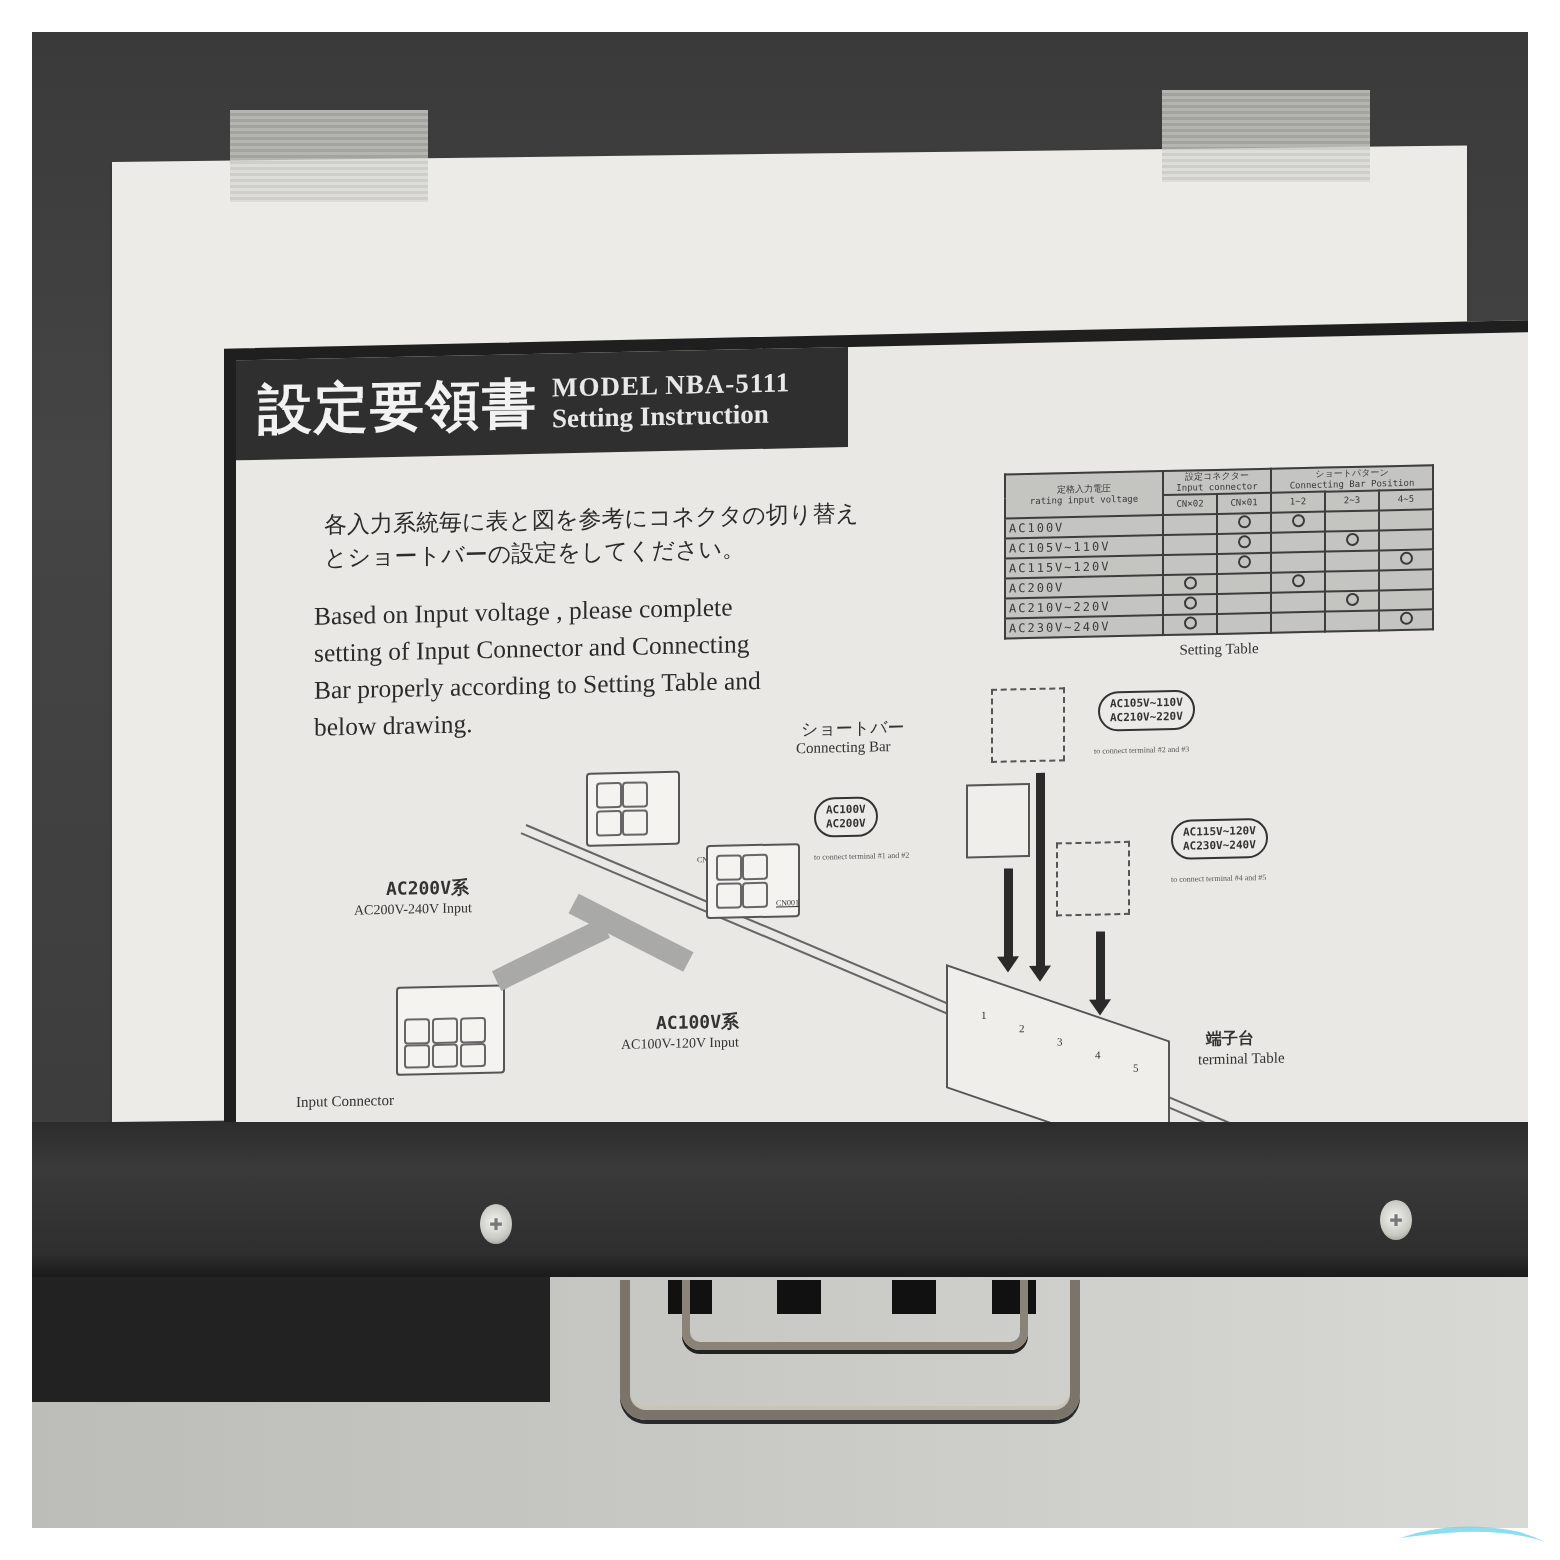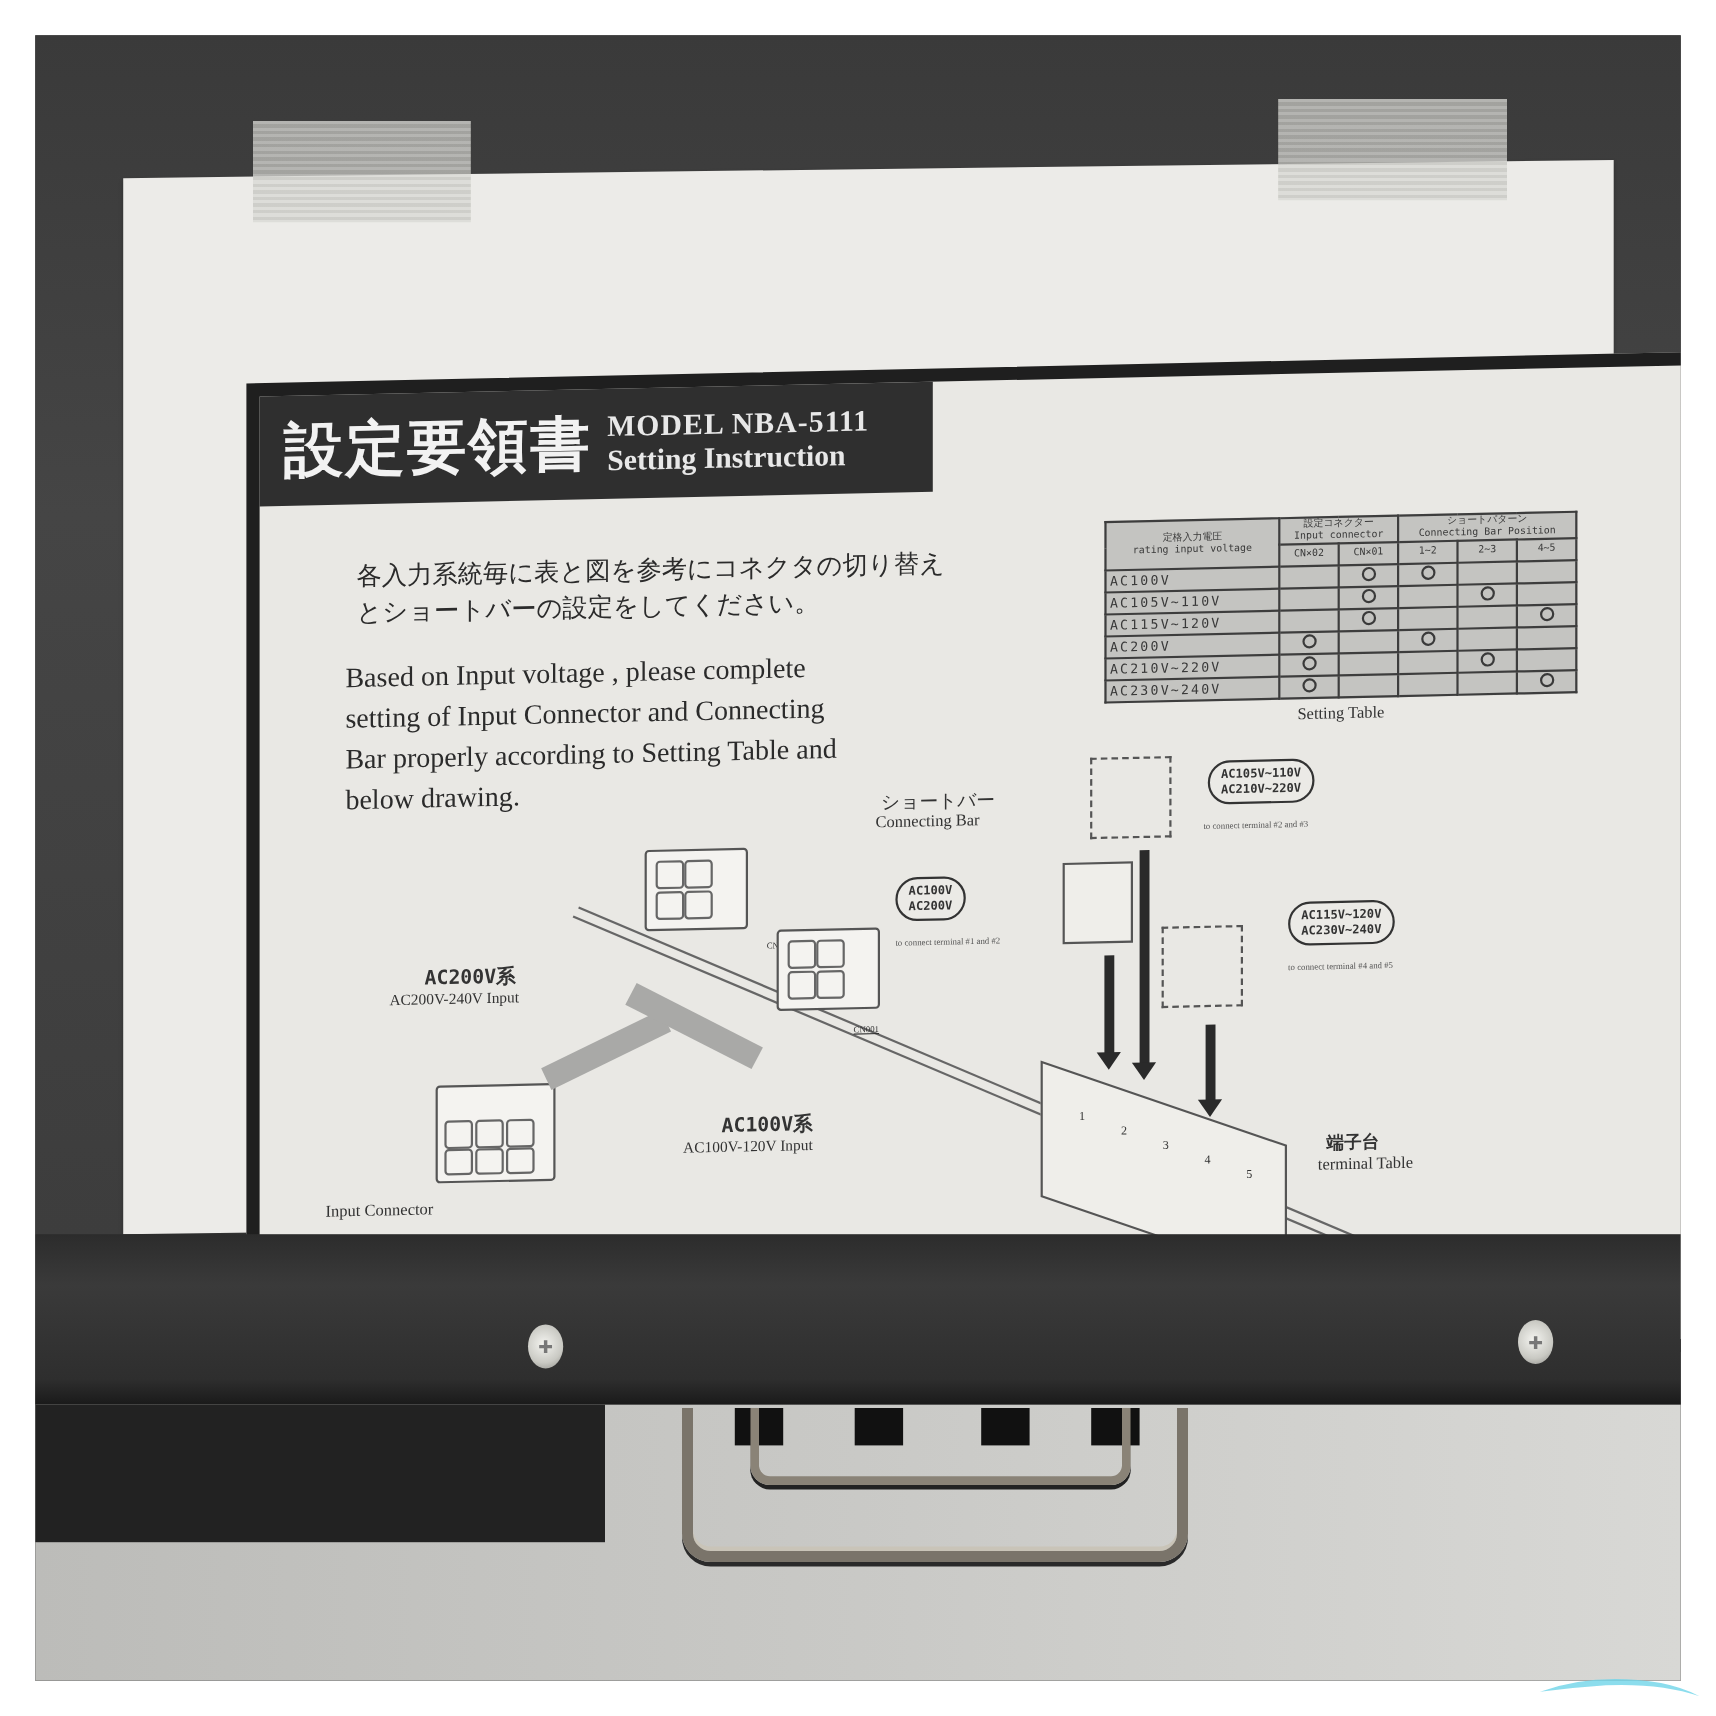--- a/index.html
+++ b/index.html
@@ -189,21 +189,21 @@
         <span class="cell" style="left:8px;top:36px"></span>
           <span class="cell" style="left:34px;top:36px"></span>
       </div>
       <div class="lbl-text" style="left:425px;top:505px;font-size:8px;padding-left:36px;">CN002</div>
       <div class="conn" style="left:470px;top:495px;">
         <span class="cell" style="left:8px;top:8px"></span>
           <span class="cell" style="left:34px;top:8px"></span>
         <span class="cell" style="left:8px;top:36px"></span>
           <span class="cell" style="left:34px;top:36px"></span>
       </div>
-      <div class="lbl-text" style="left:540px;top:583px;font-size:8px;text-decoration:underline;">CN001</div>
+      <div class="lbl-text" style="left:540px;top:550px;font-size:8px;text-decoration:underline;">CN001</div>
       <div class="conn" style="left:160px;top:630px;width:105px;height:85px;">
         <span class="cell" style="left:6px;top:30px"></span>
           <span class="cell" style="left:34px;top:30px"></span>
           <span class="cell" style="left:62px;top:30px"></span>
         <span class="cell" style="left:6px;top:56px;height:20px"></span>
           <span class="cell" style="left:34px;top:56px;height:20px"></span>
           <span class="cell" style="left:62px;top:56px;height:20px"></span>
       </div>
 
       <div class="flow" style="left:255px;top:590px;width:120px;height:22px;transform:rotate(-25deg);"></div>

